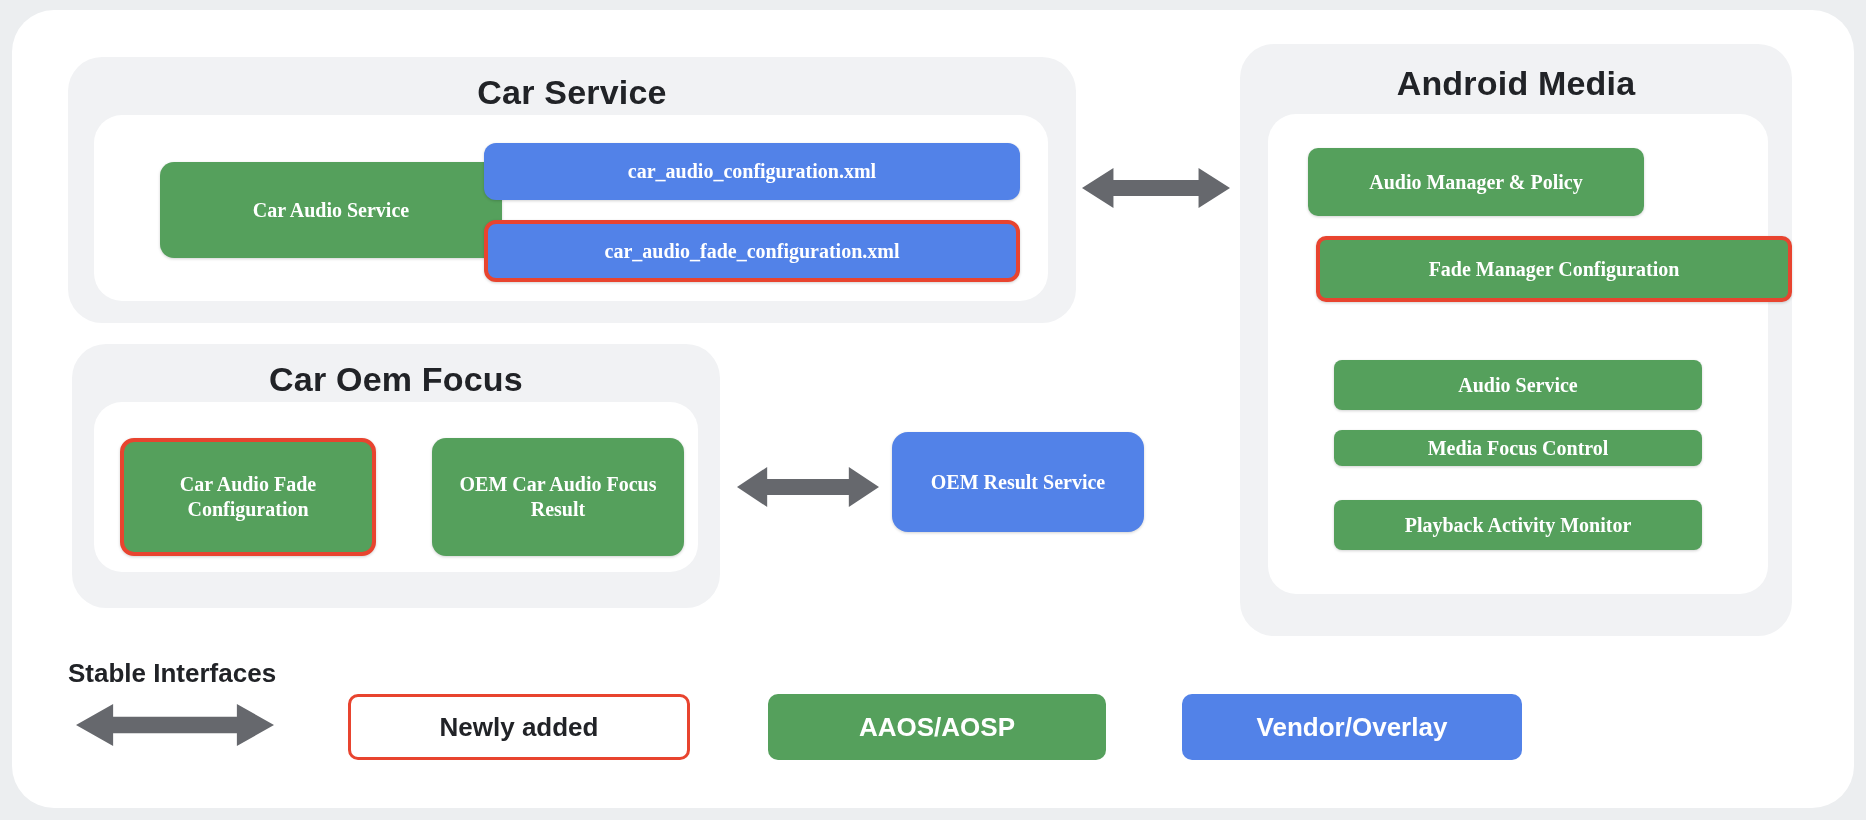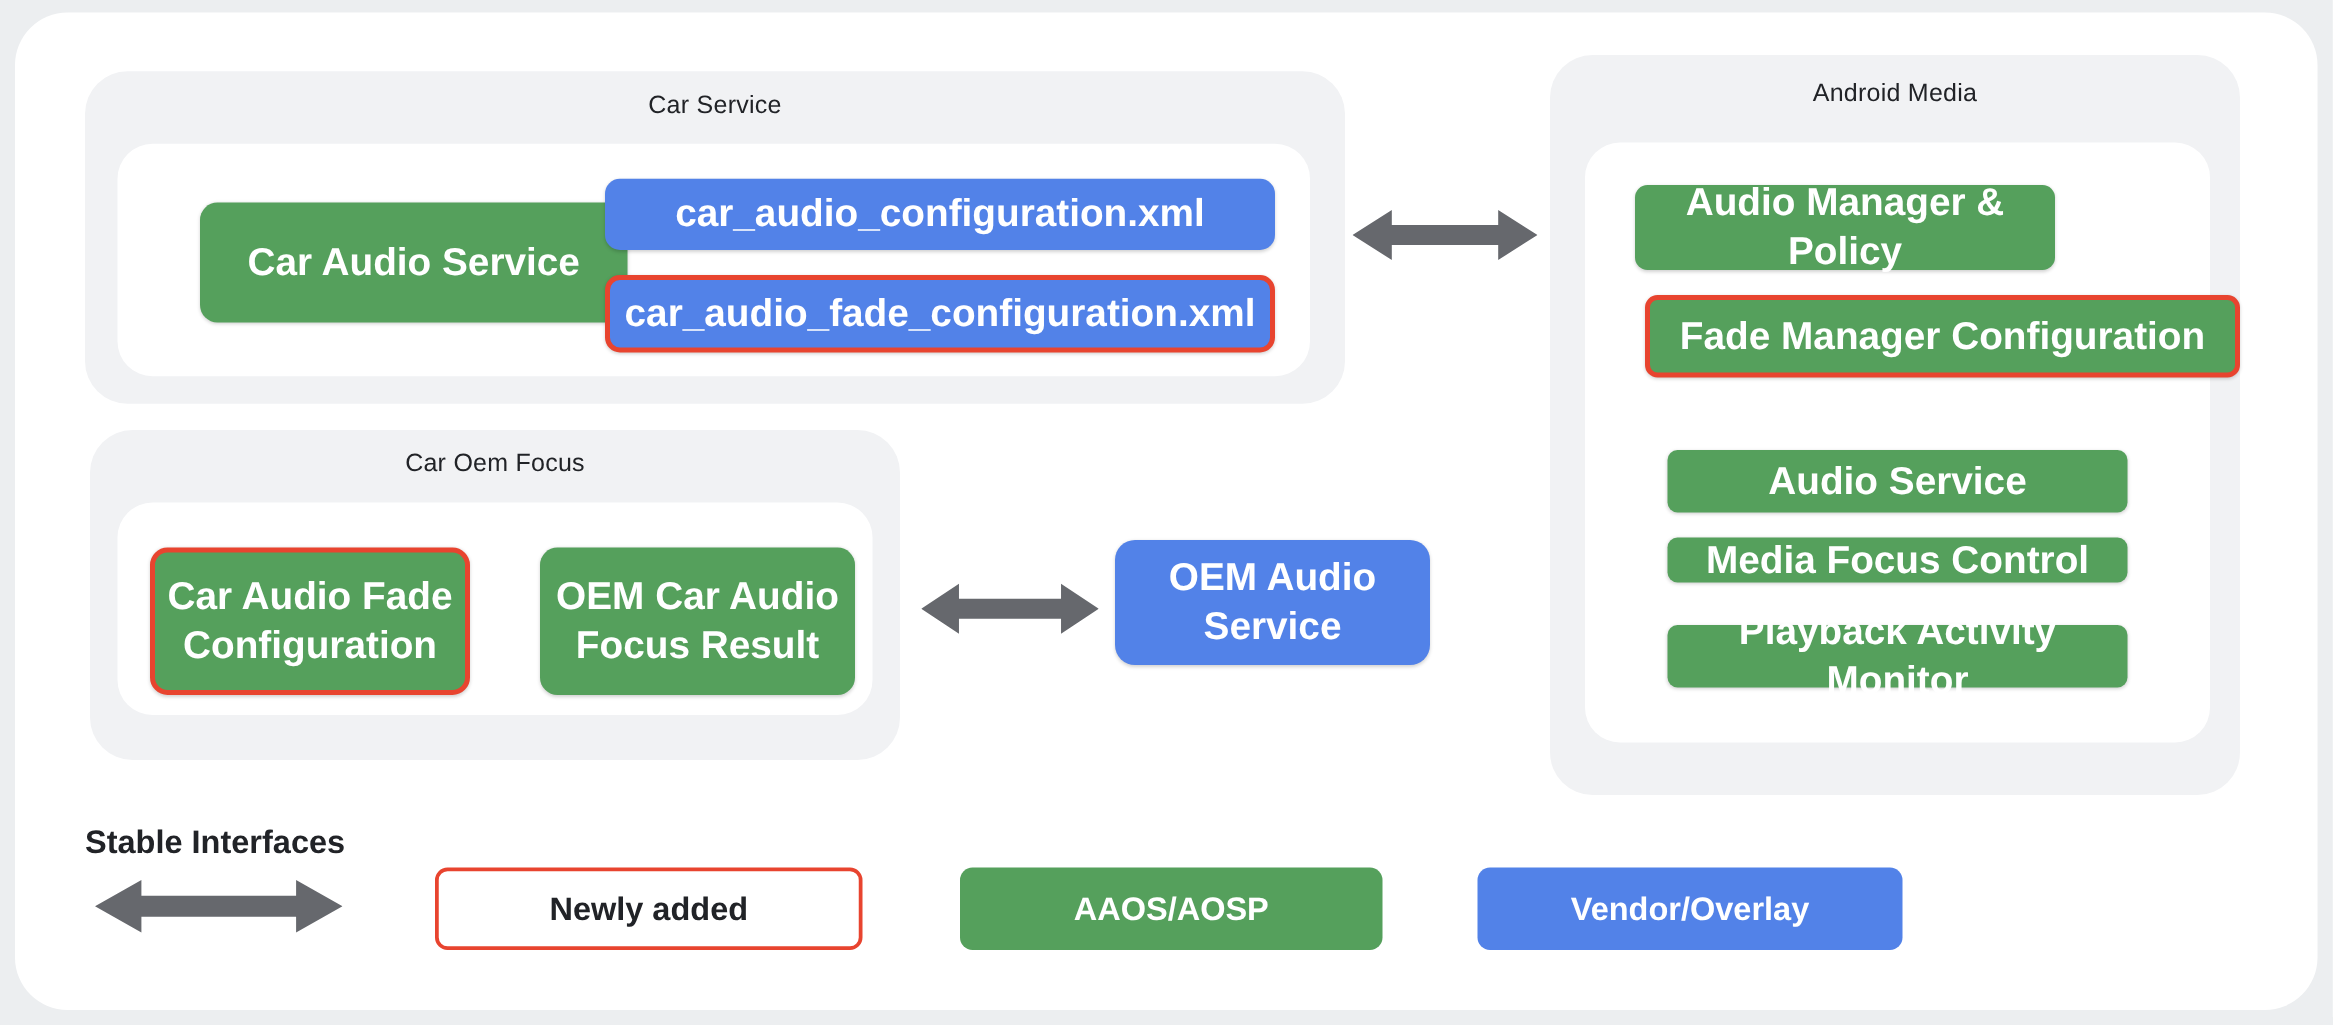--- a/index.html
+++ b/index.html
@@ -10,25 +10,25 @@
     --container:#f1f2f4;
     --text-dark:#212327;
     --page-bg:#eceef0;
     --card-bg:#ffffff;
   }
   html,body{margin:0;padding:0;}
   body{font-family:"Liberation Sans",sans-serif;background:var(--page-bg);}
   .stage{position:relative;width:1866px;height:820px;background:var(--page-bg);overflow:hidden;}
   .card{position:absolute;left:12px;top:10px;width:1842px;height:798px;background:var(--card-bg);border-radius:42px;}
   .group{position:absolute;background:var(--container);border-radius:34px;}
-  .group-title{position:absolute;left:0;right:0;text-align:center;font-weight:normal;font-size:20px;color:var(--text-dark);letter-spacing:.2px;}
+  .group-title{position:absolute;left:0;right:0;text-align:center;font-weight:bold;font-size:34px;color:var(--text-dark);letter-spacing:.2px;}
   .panel{position:absolute;background:#fff;border-radius:28px;}
   .box{position:absolute;display:flex;align-items:center;justify-content:center;text-align:center;
-       font-weight:bold;color:#fff;font-size:31px;box-sizing:border-box;line-height:1.25;
-       box-shadow:0 1px 3px rgba(0,0,0,.18);}
+       font-weight:bold;color:#fff;font-size:20px;box-sizing:border-box;line-height:1.25;
+       box-shadow:0 1px 3px rgba(0,0,0,.18);font-family:Liberation Serif, serif;}
   .green{background:var(--green);border-radius:14px;}
   .blue{background:var(--blue);border-radius:12px;}
   .red-outline{border:4px solid var(--red);}
   .arrow{position:absolute;color:var(--arrow);}
   .arrow svg{display:block;width:100%;height:100%;}
   .legend-label{position:absolute;font-weight:bold;font-size:26px;color:var(--text-dark);}
   .legend-box{position:absolute;display:flex;align-items:center;justify-content:center;
        font-weight:bold;font-size:26px;box-sizing:border-box;border-radius:10px;}
   .newly{background:#fff;border:3px solid var(--red);color:var(--text-dark);}
 </style>
@@ -71,21 +71,21 @@
       <div class="box green" style="left:338px;top:36px;width:252px;height:118px;">OEM Car Audio Focus Result</div>
     </div>
   </div>
 
   <div class="arrow" style="left:737px;top:465px;width:142px;height:44px;">
     <svg viewBox="0 0 160 44" preserveAspectRatio="none" aria-hidden="true">
       <polygon points="0,22 34,2 34,14 126,14 126,2 160,22 126,42 126,30 34,30 34,42" fill="currentColor"></polygon>
     </svg>
   </div>
 
-  <div class="box blue" style="left:892px;top:432px;width:252px;height:100px;border-radius:16px;padding:0 30px;">OEM Audio Service</div>
+  <div class="box blue" style="left:892px;top:432px;width:252px;height:100px;border-radius:16px;padding:0 30px;">OEM Result Service</div>
 
   <div class="legend-label" style="left:68px;top:658px;">Stable Interfaces</div>
 
   <div class="arrow" style="left:76px;top:702px;width:198px;height:46px;">
     <svg viewBox="0 0 160 44" preserveAspectRatio="none" aria-hidden="true">
       <polygon points="0,22 30,2 30,14 130,14 130,2 160,22 130,42 130,30 30,30 30,42" fill="currentColor"></polygon>
     </svg>
   </div>
 
   <div class="legend-box newly" style="left:348px;top:694px;width:342px;height:66px;">Newly added</div>

